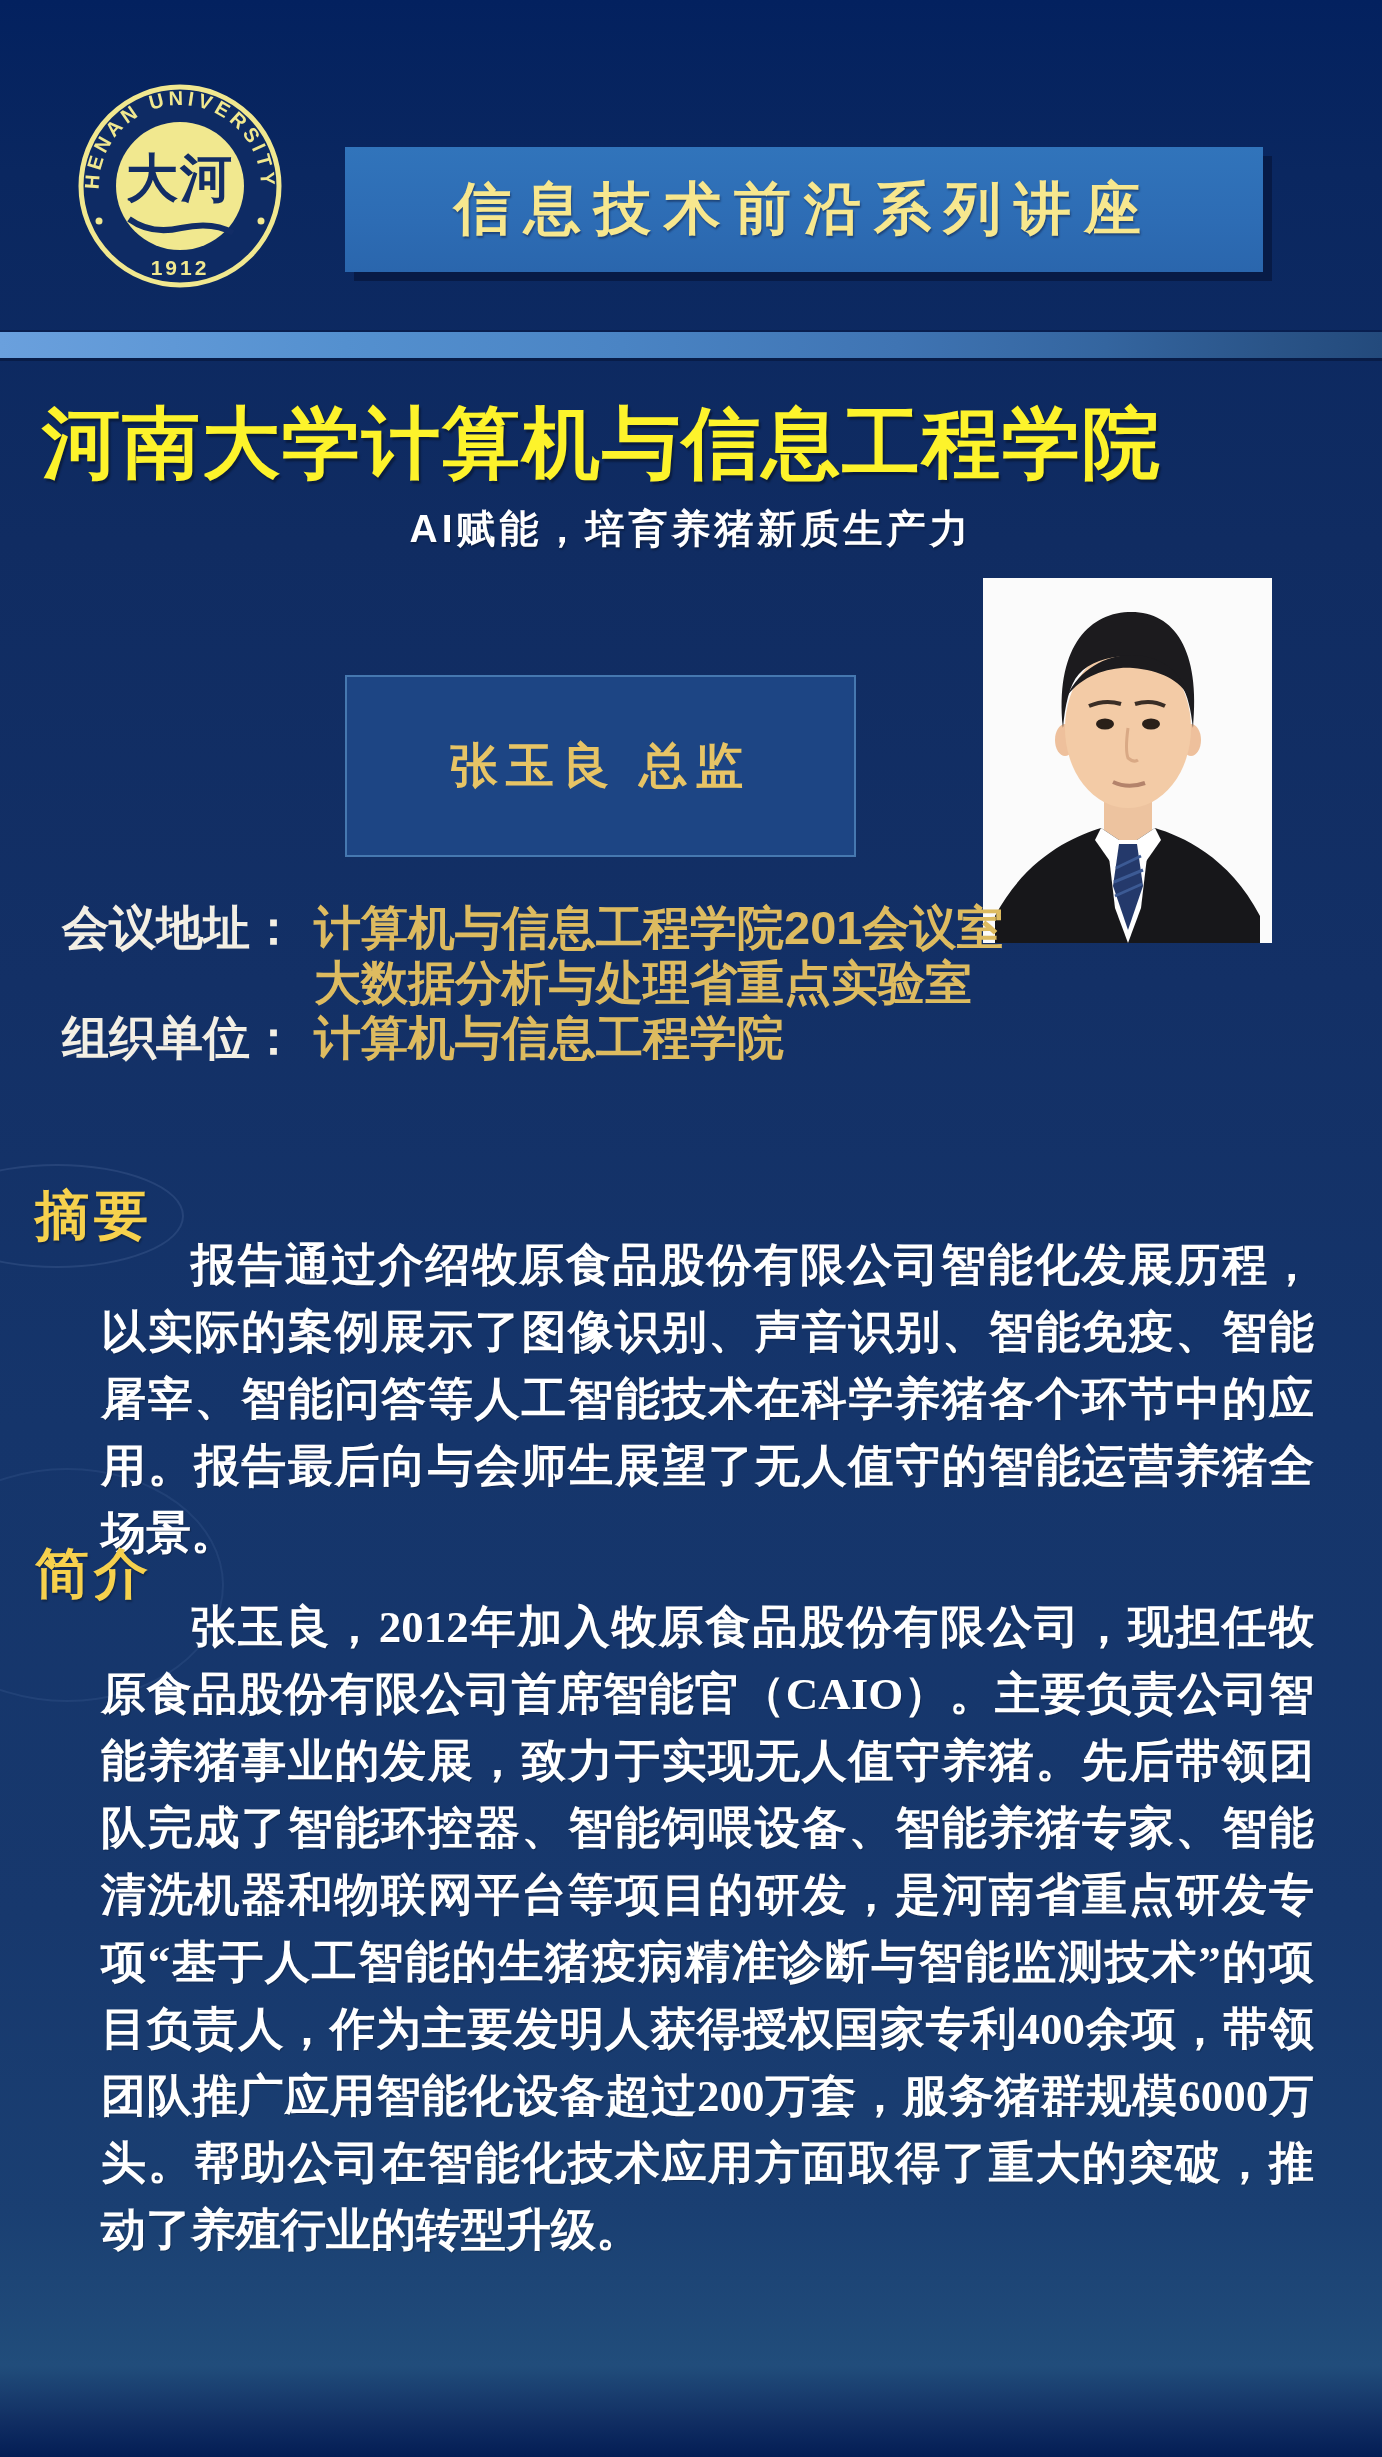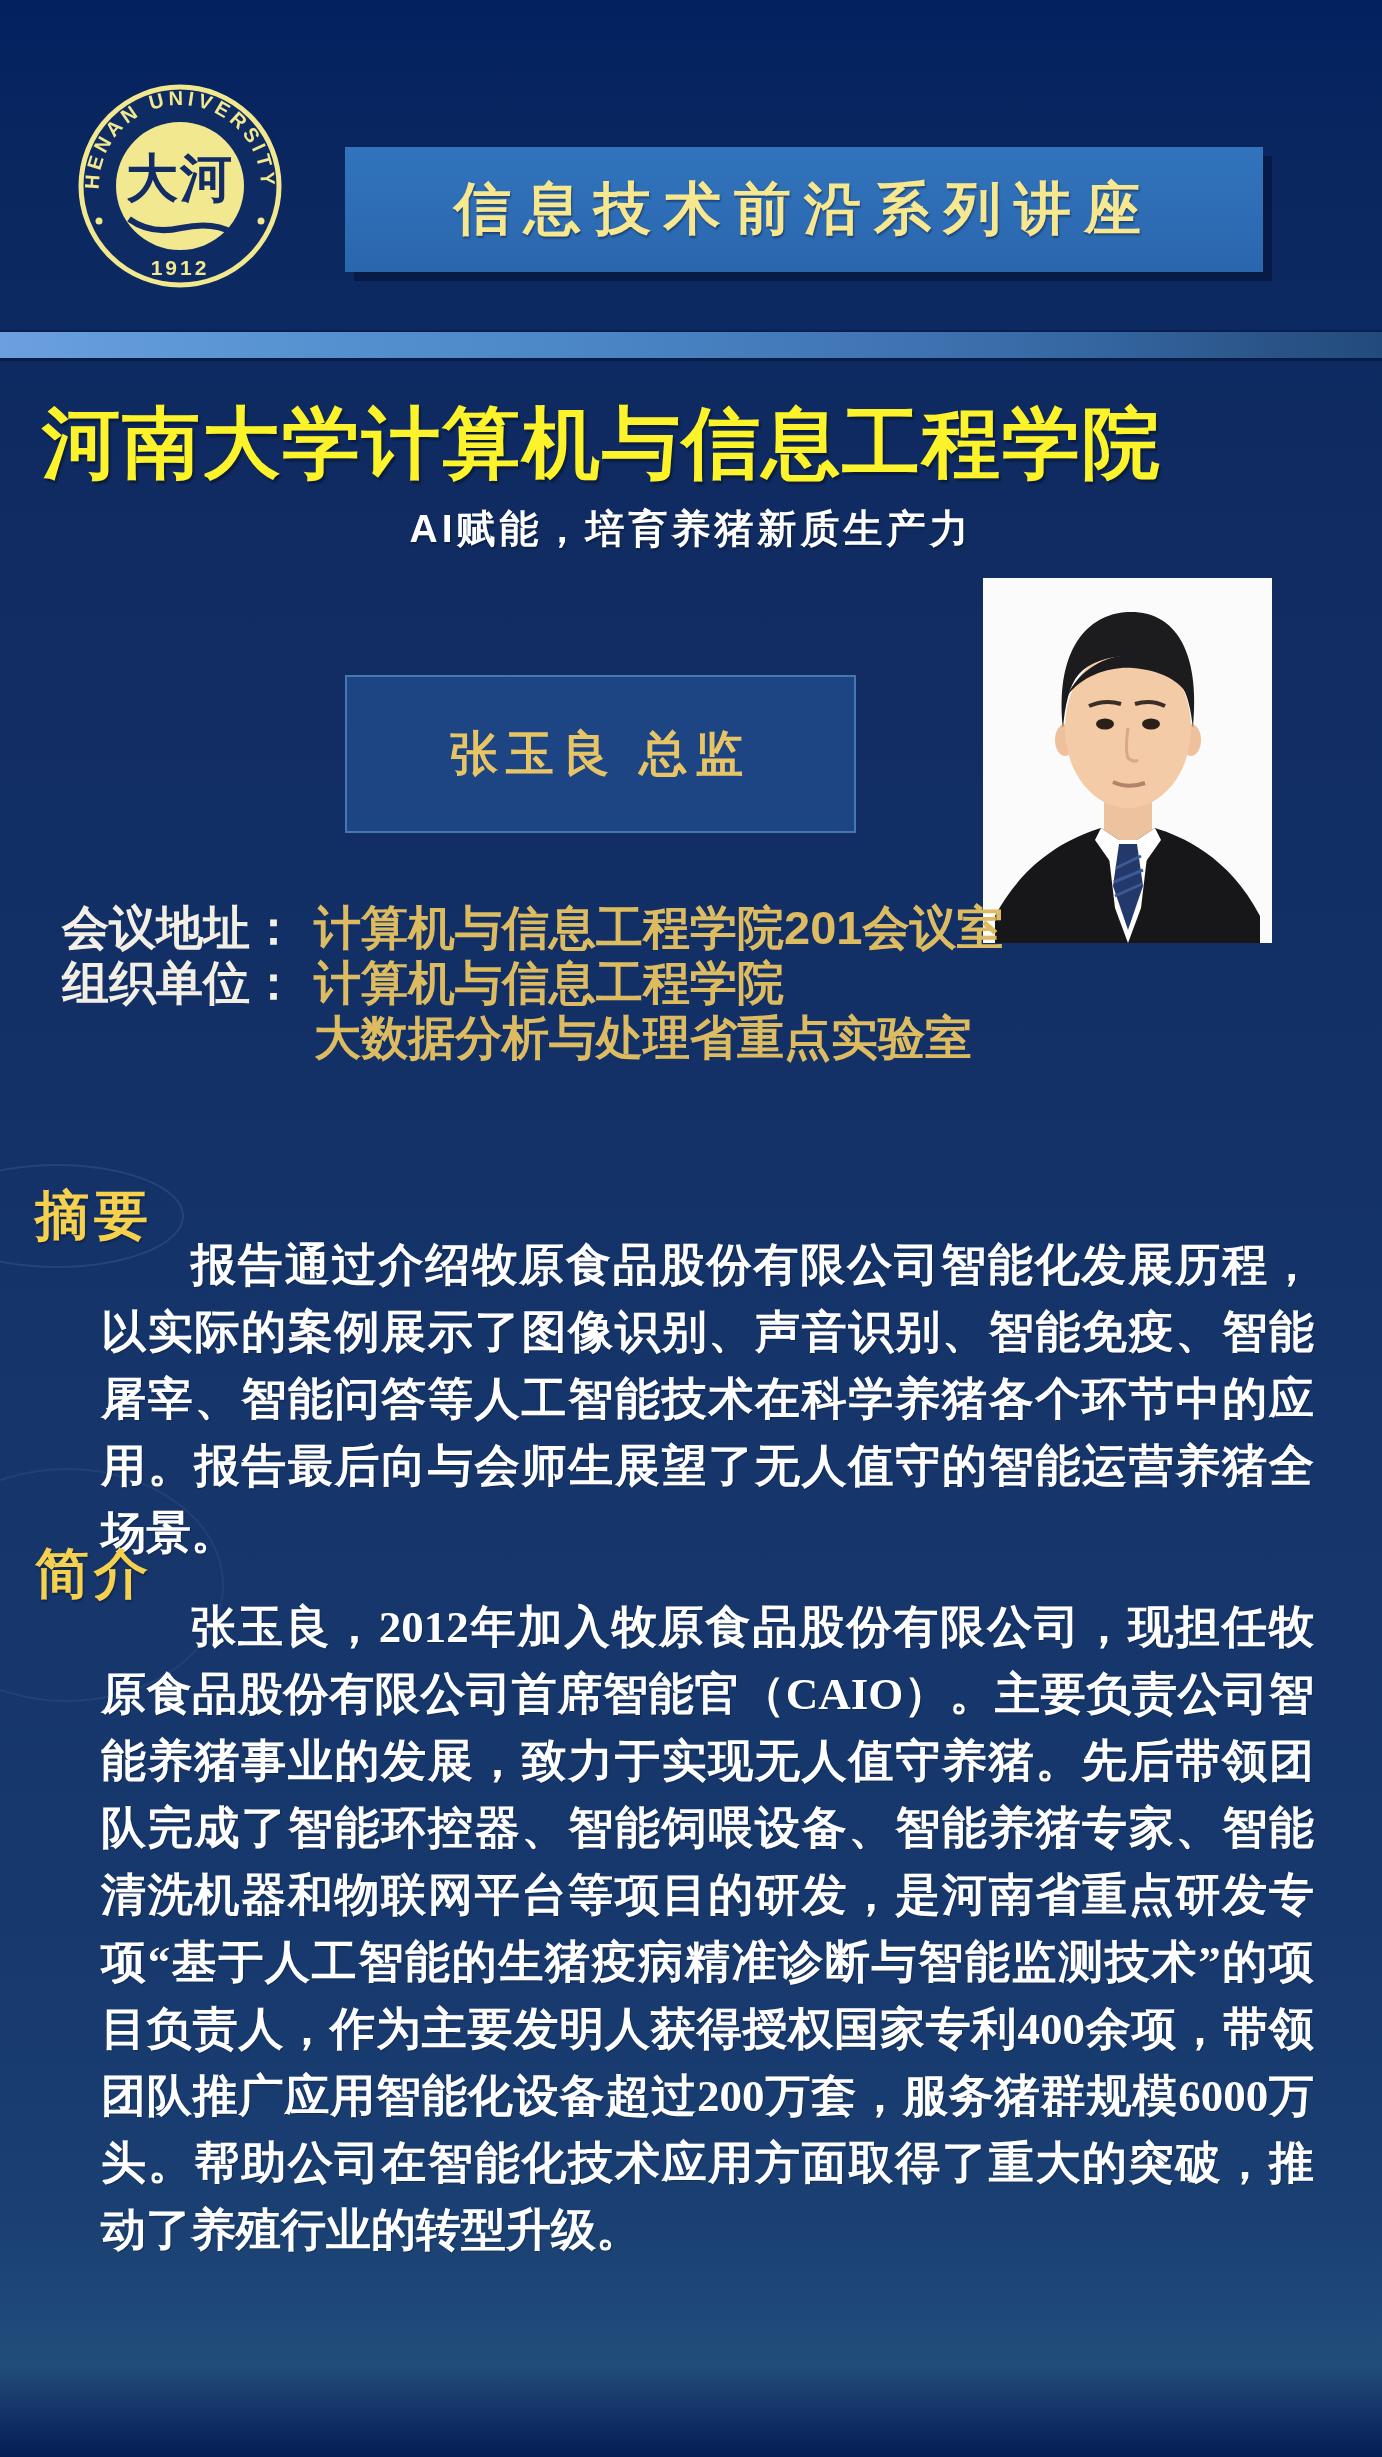--- a/index.html
+++ b/index.html
@@ -45,21 +45,21 @@
     position:absolute;left:0;top:502px;width:1382px;
     text-align:center;color:#ffffff;font-size:39px;font-weight:bold;
     letter-spacing:4px;white-space:nowrap;
     text-shadow:1px 2px 2px rgba(0,0,0,.3);
   }
   .photo{
     position:absolute;left:983px;top:578px;width:289px;height:365px;
     background:#fbfbfb;
   }
   .name-box{
-    position:absolute;left:345px;top:675px;width:511px;height:158px;
+    position:absolute;left:345px;top:675px;width:511px;height:182px;
     background:#1d4584;border:2px solid #4678b0;box-sizing:border-box;
     display:flex;align-items:center;justify-content:center;
     color:#e7c465;font-size:48px;font-weight:bold;letter-spacing:8px;
     white-space:nowrap;
   }
   .details{
     position:absolute;left:62px;top:900px;width:1260px;
     font-size:47px;font-weight:bold;line-height:55px;white-space:nowrap;
   }
   .detail-row{height:55px;}
@@ -142,24 +142,24 @@
 
   <div class="name-box">
     <span>张玉良 总监</span>
   </div>
 
   <div class="details">
     <div class="detail-row">
       <span class="detail-label">会议地址：</span><span class="detail-value">计算机与信息工程学院201会议室</span>
     </div>
     <div class="detail-row">
-      <span class="detail-label">组织单位：</span><span class="detail-value">计算机与信息工程学院</span>
+      <span class="detail-label"></span><span class="detail-value">大数据分析与处理省重点实验室</span>
     </div>
     <div class="detail-row">
-      <span class="detail-label"></span><span class="detail-value">大数据分析与处理省重点实验室</span>
+      <span class="detail-label">组织单位：</span><span class="detail-value">计算机与信息工程学院</span>
     </div>
   </div>
 
   <div class="section-heading abstract-heading">摘要</div>
   <div class="section-body abstract-body">
     <p>报告通过介绍牧原食品股份有限公司智能化发展历程，以实际的案例展示了图像识别、声音识别、智能免疫、智能屠宰、智能问答等人工智能技术在科学养猪各个环节中的应用。报告最后向与会师生展望了无人值守的智能运营养猪全场景。</p>
   </div>
 
   <div class="section-heading bio-heading">简介</div>
   <div class="section-body bio-body">

